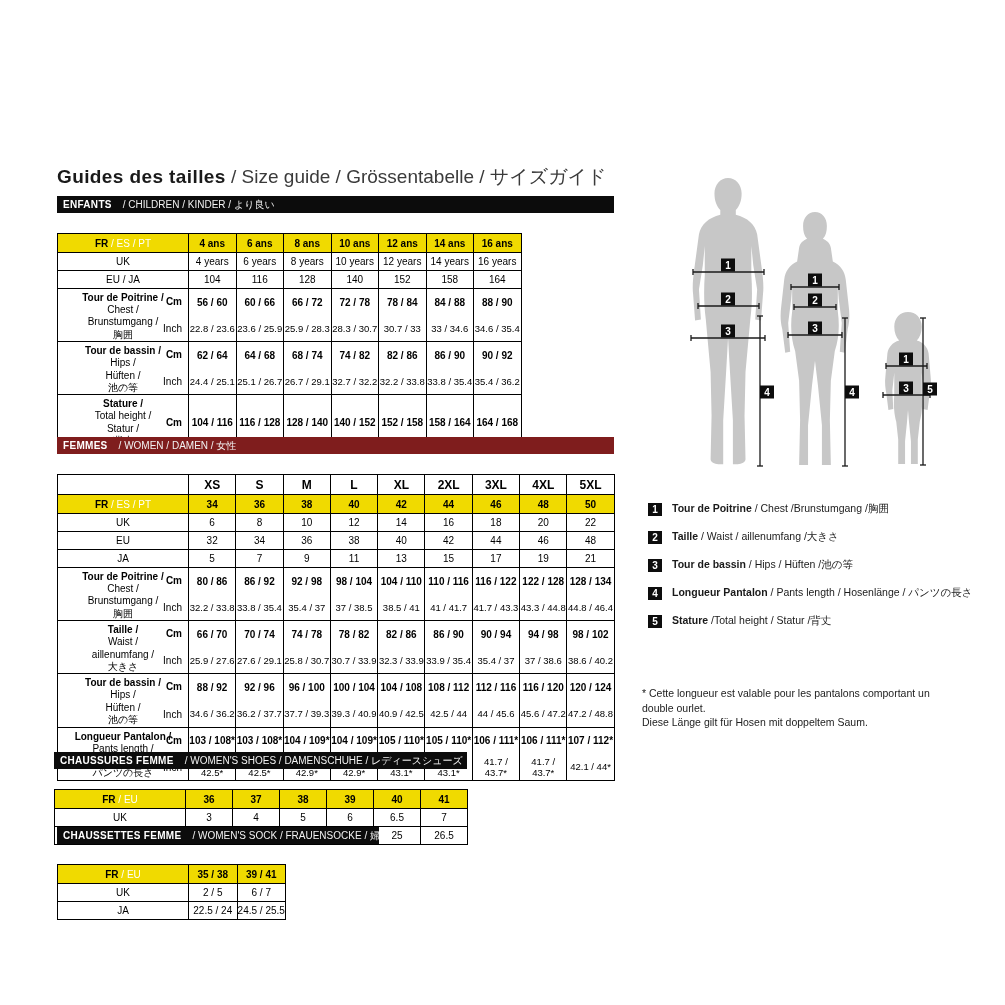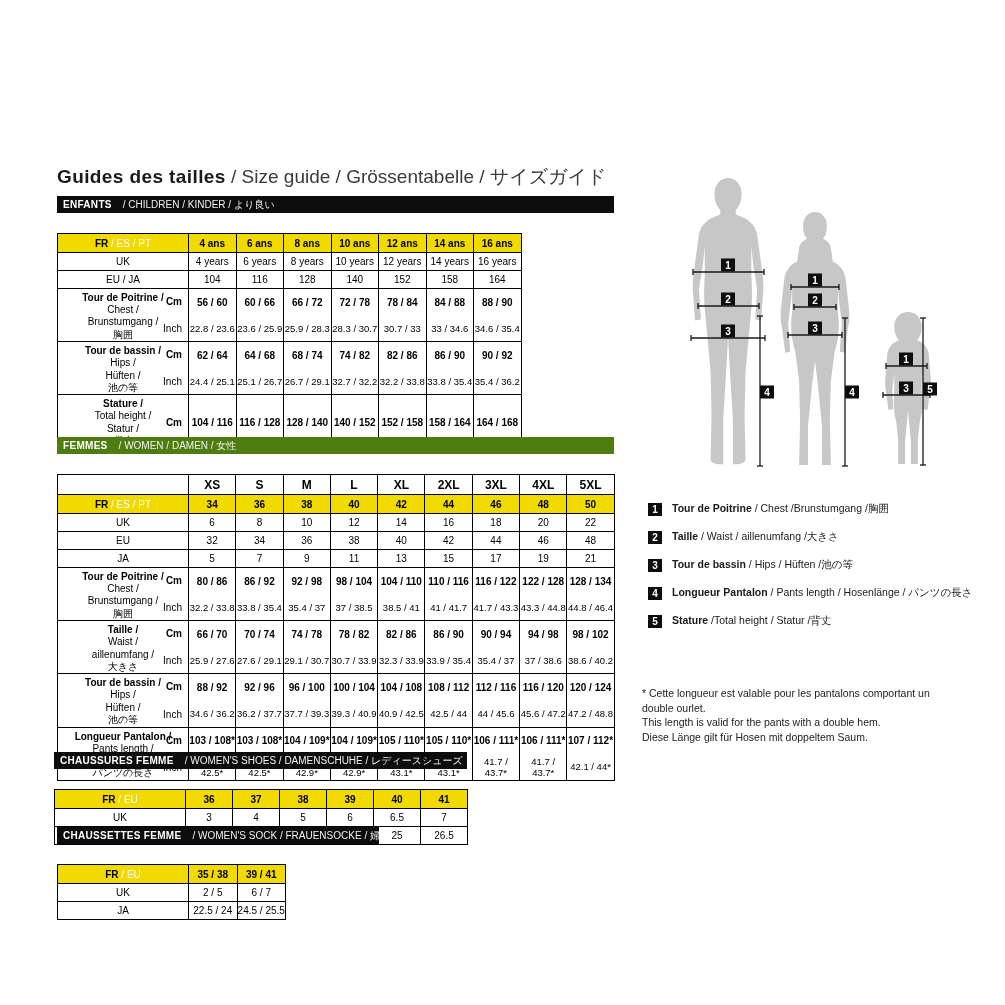--- a/index.html
+++ b/index.html
@@ -238,21 +238,21 @@
                 <div class="cm1">158 / 164</div>
               </td>
               <td>
                 <div class="cm1">164 / 168</div>
               </td>
             </tr>
           </tbody>
         </table>
       </div>
       <div class="size-table" style="left: 57px; top: 437px;">
-        <div class="bar" style="background: #4d7c0f; width: 556.7px;">
+        <div class="bar" style="background: #7f1d1d; width: 556.7px;">
           <span class="bb">FEMMES</span>
           <span class="br"> / WOMEN  / DAMEN / 女性</span>
         </div>
         <table class="sg" style="width: 556.7px;">
           <colgroup>
             <col style="width: 131px;">
             <col style="width: 47.3px;">
             <col style="width: 47.3px;">
             <col style="width: 47.3px;">
             <col style="width: 47.3px;">
@@ -404,21 +404,21 @@
               </td>
               <td>
                 <div class="dcell">
                   <div class="cmv">70 / 74</div>
                   <div class="inv">27.6 / 29.1</div>
                 </div>
               </td>
               <td>
                 <div class="dcell">
                   <div class="cmv">74 / 78</div>
-                  <div class="inv">29.1 / 30.7</div>
+                  <div class="inv">25.8 / 30.7</div>
                 </div>
               </td>
               <td>
                 <div class="dcell">
                   <div class="cmv">78 / 82</div>
                   <div class="inv">30.7 / 33.9</div>
                 </div>
               </td>
               <td>
                 <div class="dcell">
@@ -746,17 +746,16 @@
       </div>
       <div class="leg-item">
         <span class="leg-badge">5</span>
         <span class="leg-text"><span class="lb">Stature</span><span class="lr"> /Total height  / Statur /背丈</span></span>
       </div>
     </div>
 
   <div id="footnote">
       <div class="fn-line">* Cette longueur est valable pour les pantalons comportant un</div>
       <div class="fn-line">double ourlet.</div>
-      <div class="fn-line">This length is valid for the pants with a double hem.</div>
       <div class="fn-line">Diese Länge gilt für Hosen mit doppeltem Saum.</div>
     </div>
 
 </div>
 
 </body></html>

